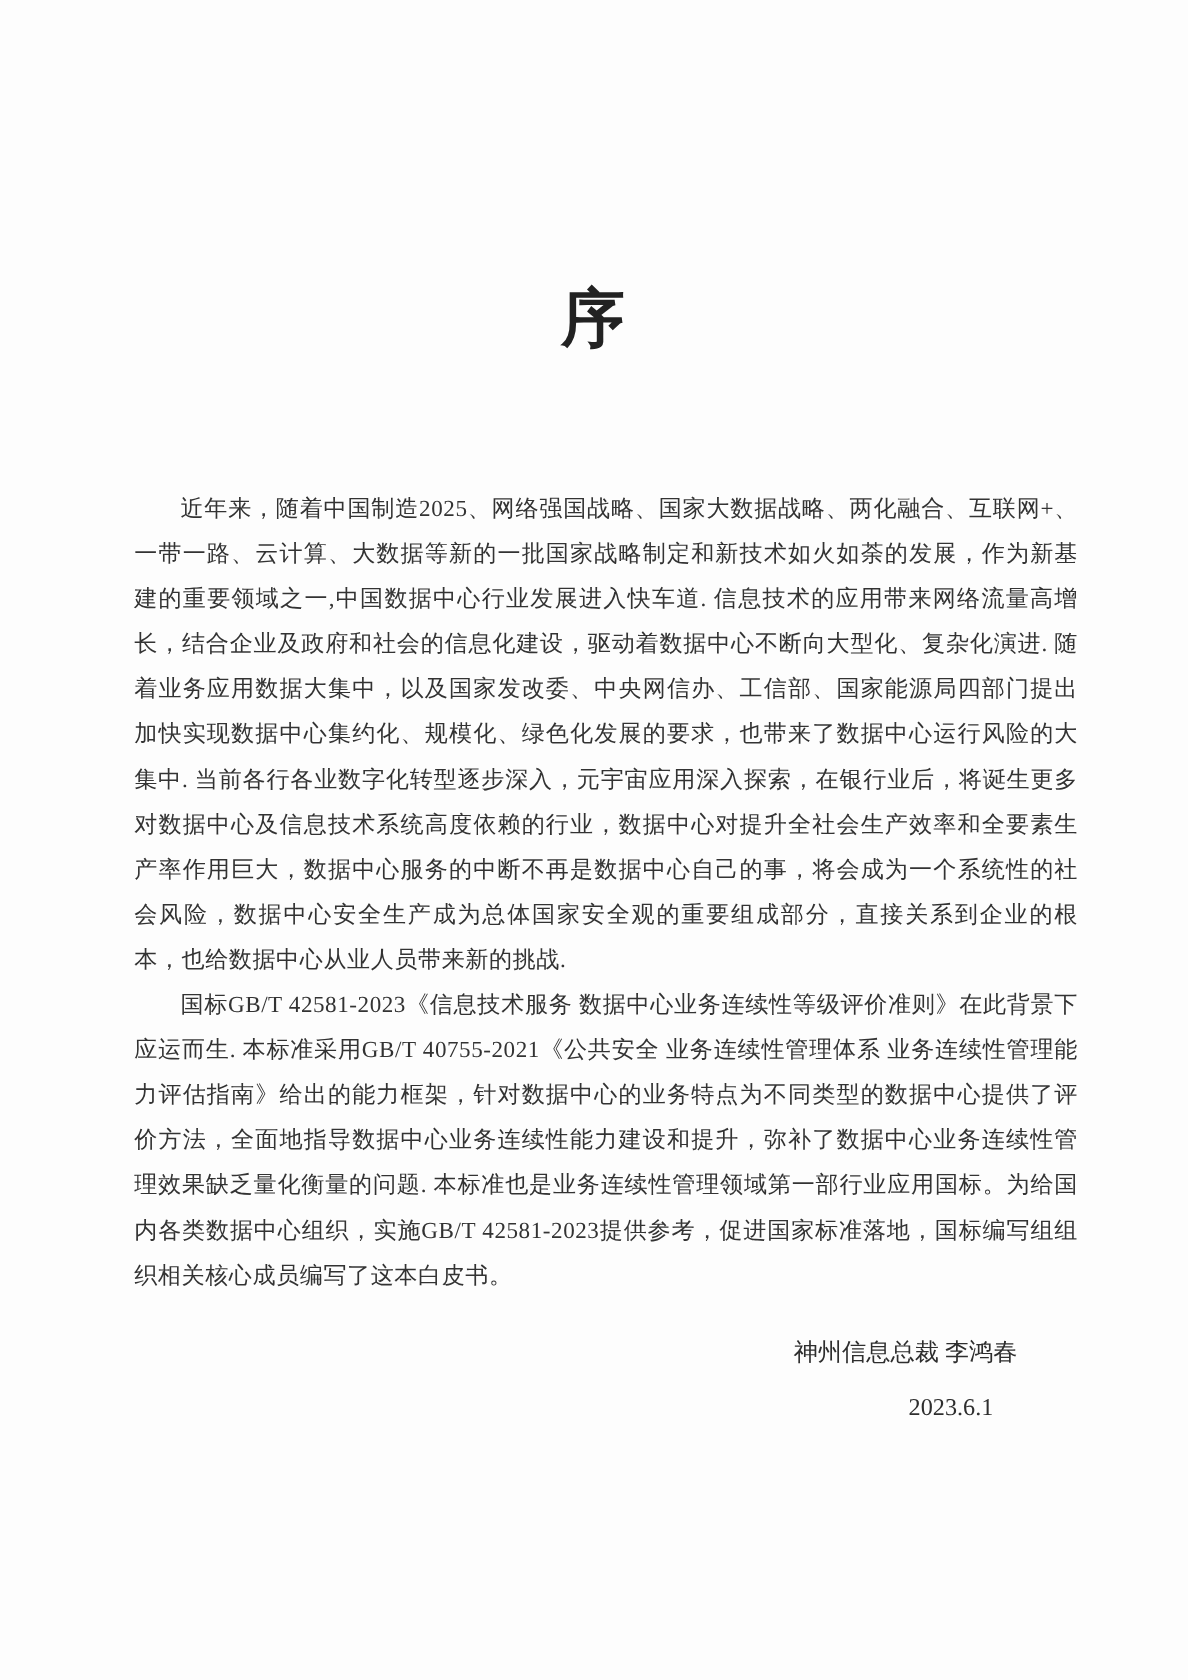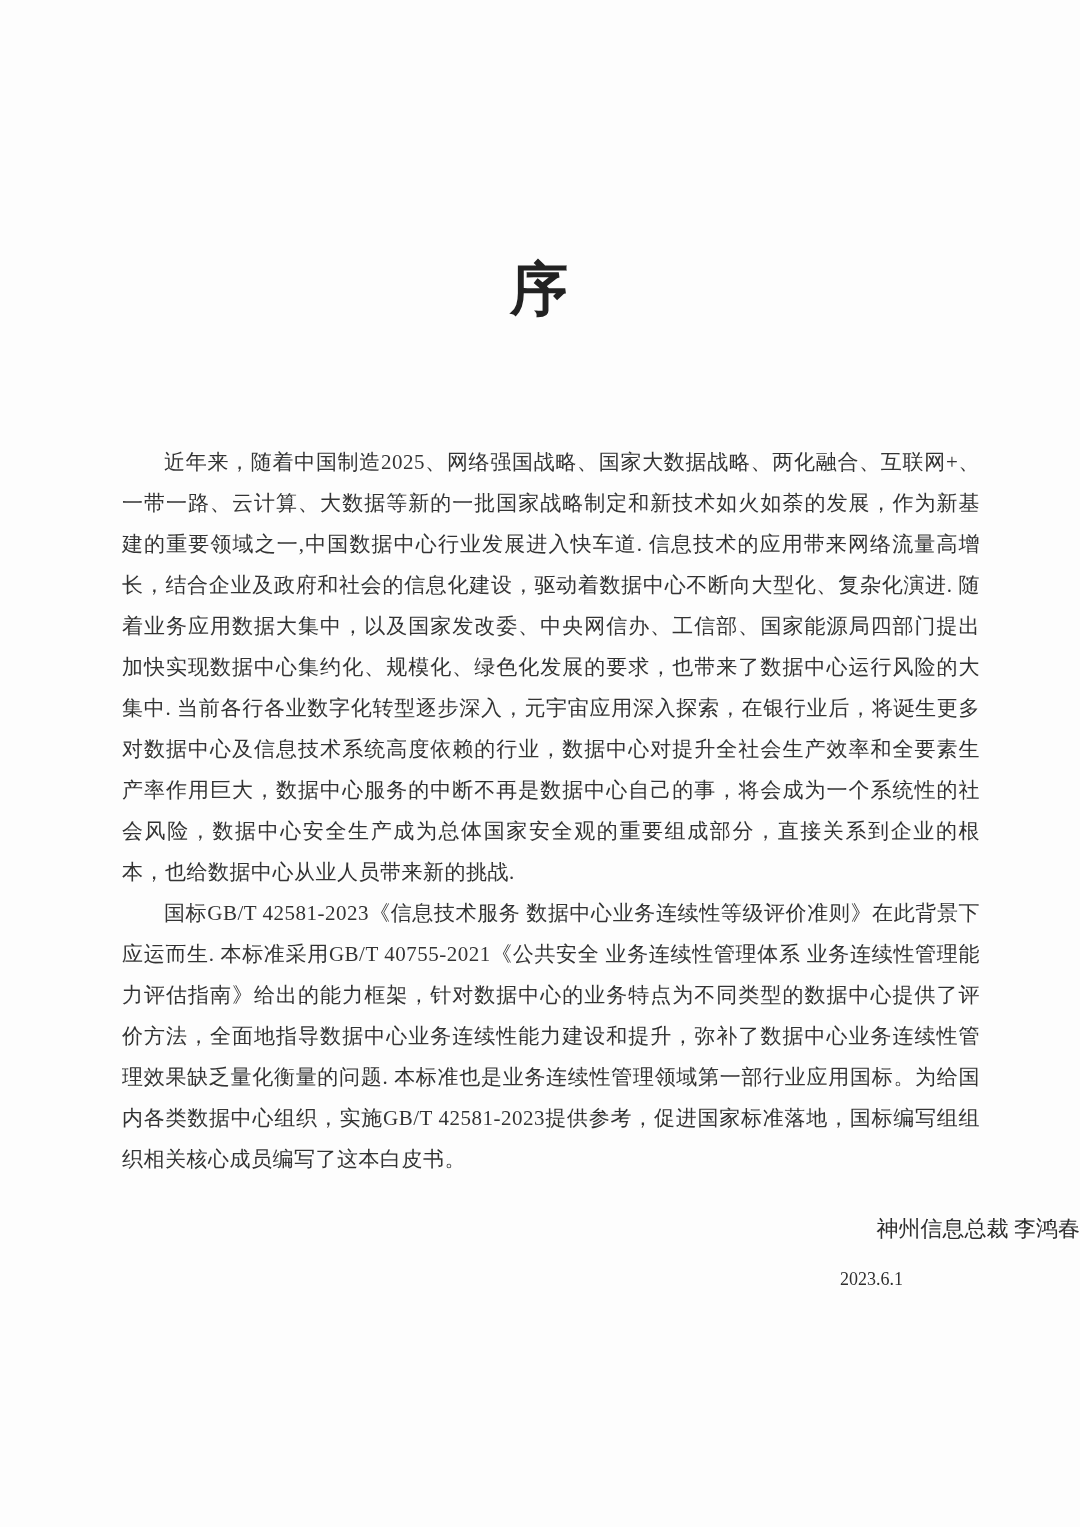--- a/index.html
+++ b/index.html
@@ -38,29 +38,30 @@
   .doc-body p {
     margin: 0;
     padding: 0;
     text-indent: 2em;
   }
   .signature-block {
     margin-top: 32px;
   }
   .sign-name {
     text-align: right;
+    padding-right: 155px;
     font-size: 22px;
     line-height: 34px;
     color: #2e2e2e;
   }
   .sign-date {
     margin-top: 18px;
     text-align: right;
     padding-right: 177px;
-    font-size: 18px;
+    font-size: 22px;
     line-height: 30px;
     color: #2e2e2e;
   }
 </style>
 </head>
 <body>
 
 <div class="page">
 
   <h1 class="doc-title">序</h1>

